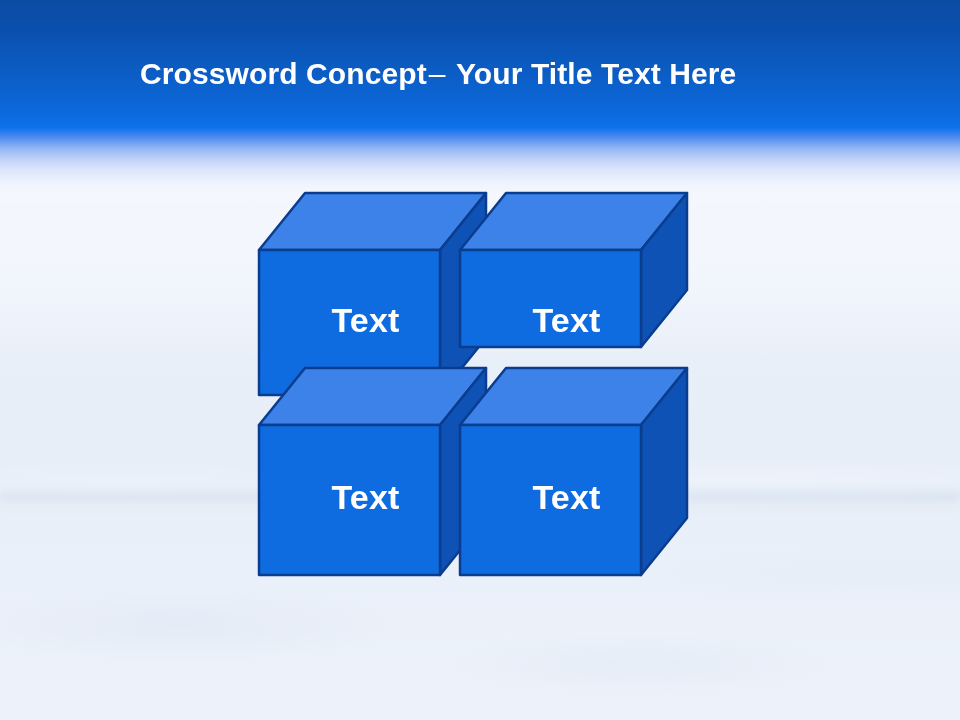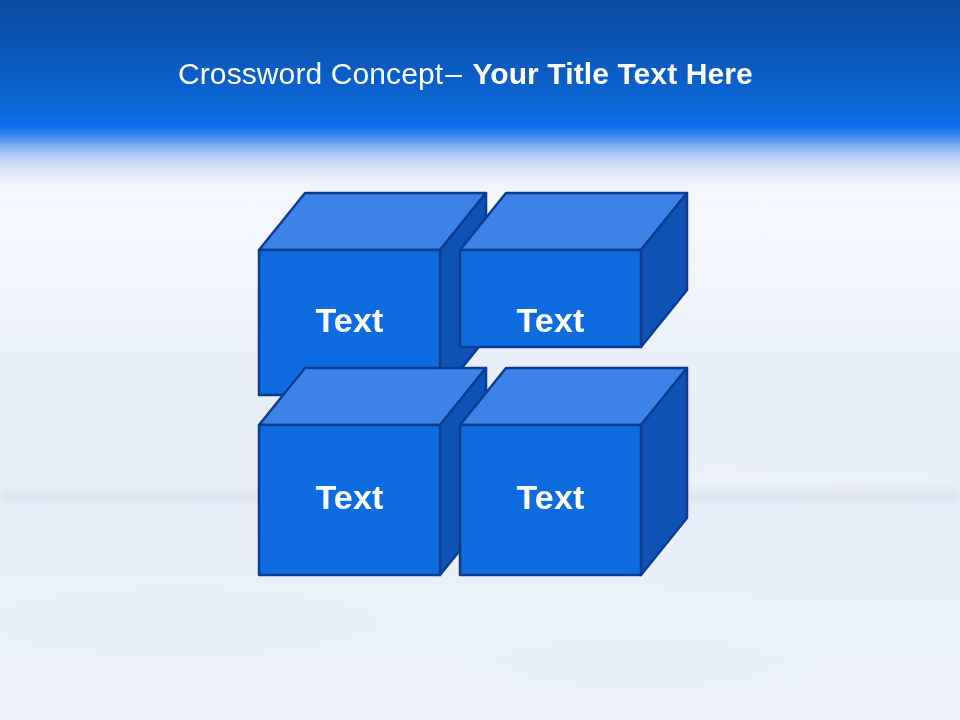--- a/index.html
+++ b/index.html
@@ -95,21 +95,21 @@
     position: absolute;
     left: 140px;
     top: 52px;
     width: 760px;
     color: #ffffff;
     font-size: 30px;
     line-height: 44px;
     letter-spacing: 0.1px;
     white-space: nowrap;
   }
-  .title .t-strong { font-weight: normal; margin-left: 38px; }
+  .title .t-strong { font-weight: bold; }
   .title .t-sep    { font-weight: normal; padding: 0 2px; }
   .title .t-light  { font-weight: bold; }
 
   
   .cube-stage {
     position: absolute;
     left: 0; top: 0;
     width: 960px;
     height: 720px;
   }
@@ -122,20 +122,21 @@
   }
   .cube-label {
     position: absolute;
     color: #ffffff;
     font-size: 34px;
     font-weight: bold;
     letter-spacing: 0.2px;
     text-align: center;
     pointer-events: none;
     white-space: nowrap;
+    margin-left: 16px;
   }
 </style>
 </head>
 <body>
 
 <div id="slide">
 
   <div class="bg-base"></div>
   <div class="bg-haze"></div>
   <div class="bg-horizon"></div>

